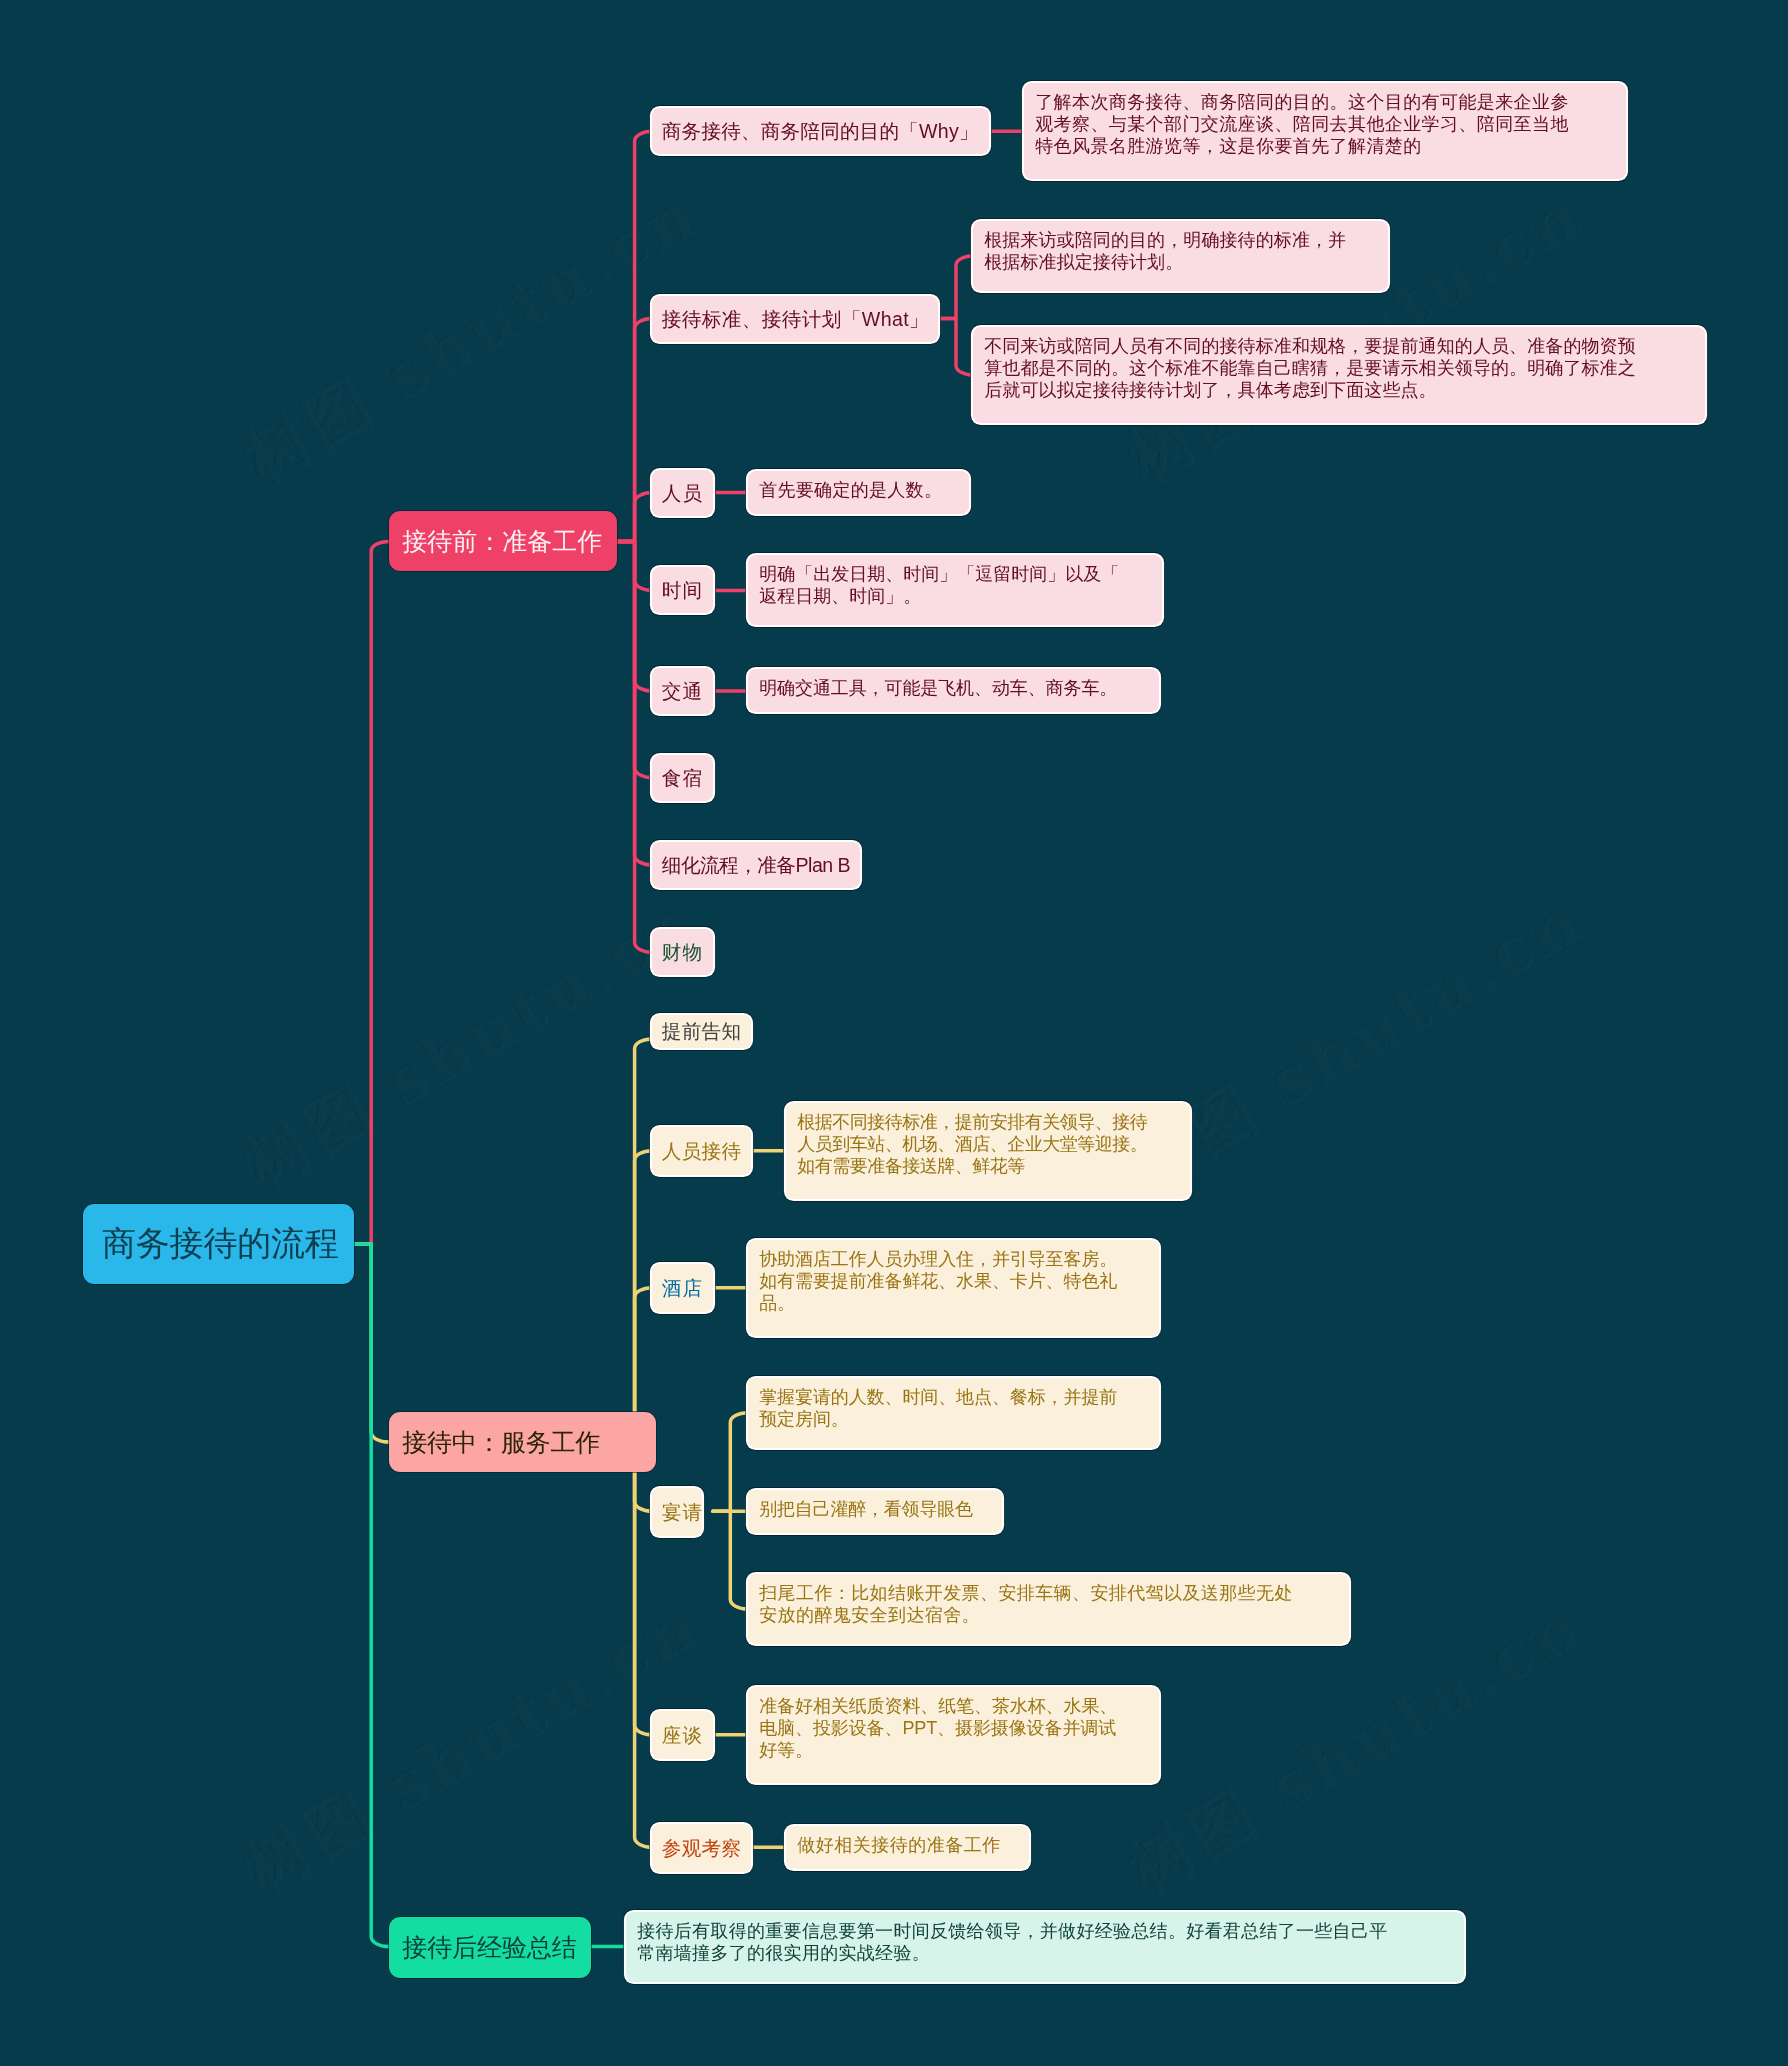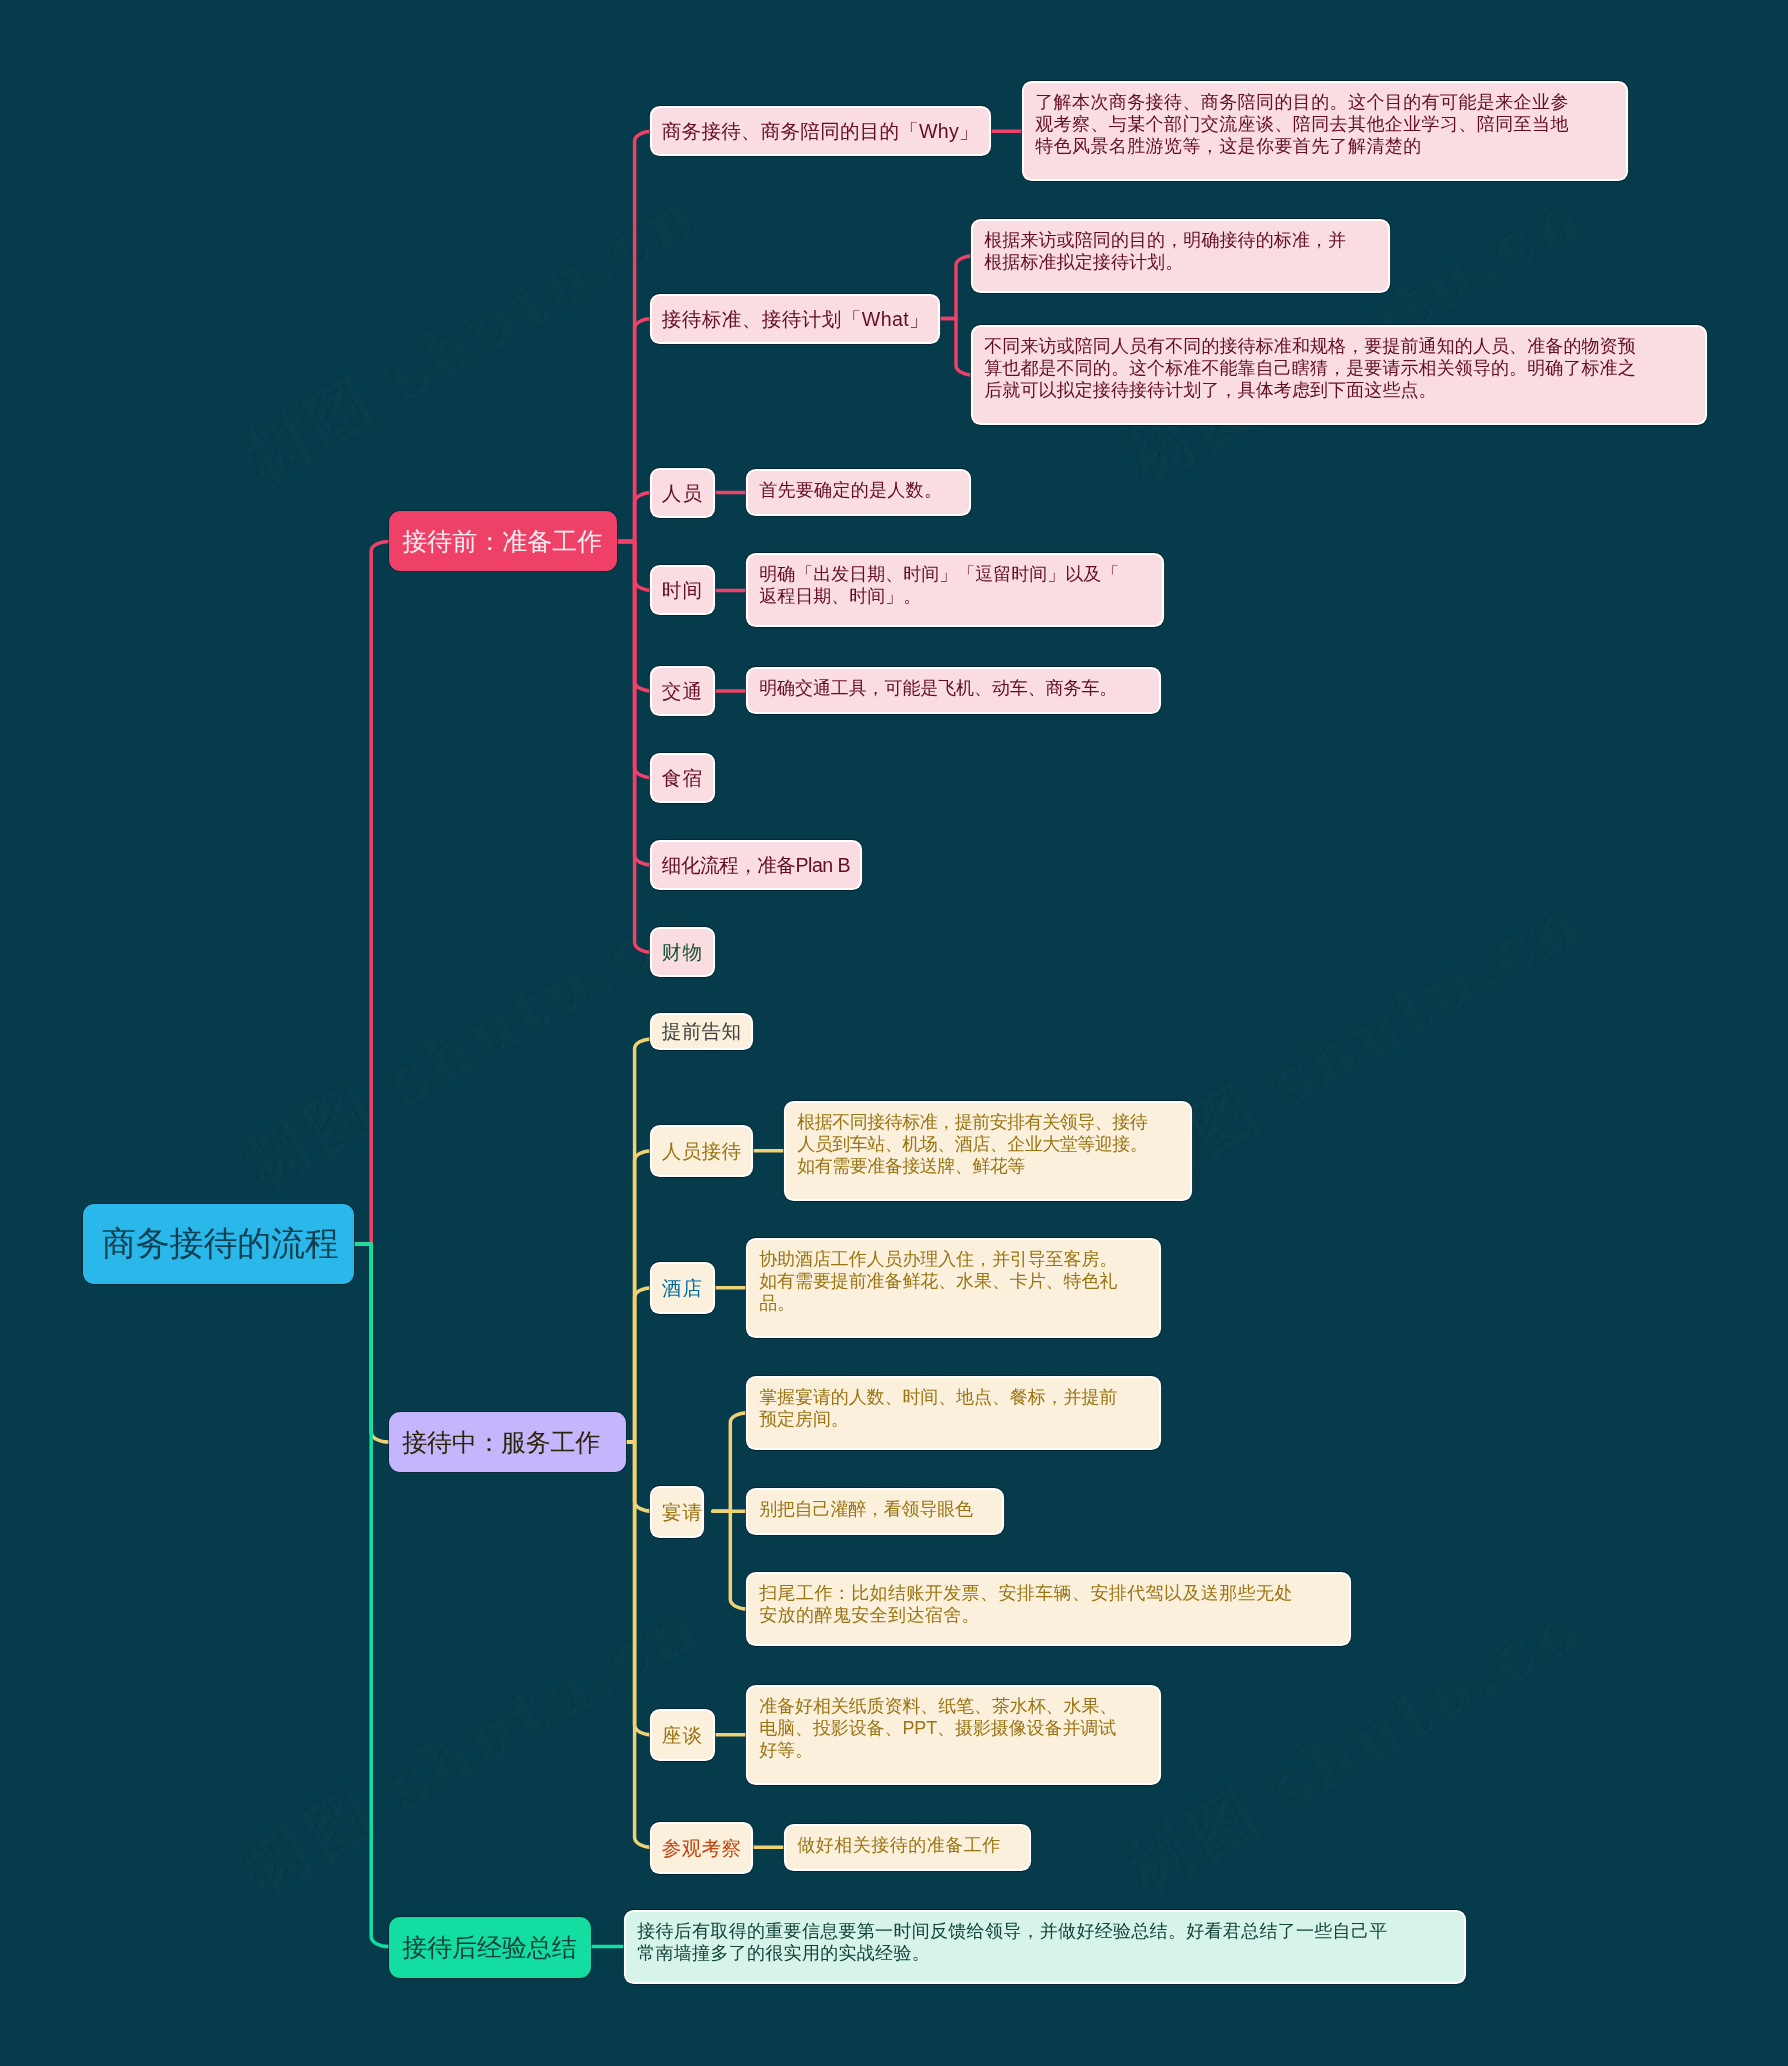--- a/index.html
+++ b/index.html
@@ -79,21 +79,21 @@
       <div class="node l2-node" style="left: 652px; top: 470px; width: 61px; height: 46px; background: rgb(250, 220, 227); color: rgb(98, 13, 32); box-shadow: rgb(255, 255, 255) 0px 0px 0px 2.1px, rgba(6, 30, 40, 0.75) 0px 0px 0px 2.9px;"><span style="letter-spacing: 1px;">人员</span></div>
       <div class="node leaf-node" style="left: 748px; top: 471px; width: 221px; height: 43px; background: rgb(250, 220, 227); color: rgb(98, 13, 32); box-shadow: rgb(255, 255, 255) 0px 0px 0px 2.1px, rgba(6, 30, 40, 0.75) 0px 0px 0px 2.9px;"><span style="letter-spacing: 0.3px;">首先要确定的是人数。</span></div>
       <div class="node l2-node" style="left: 652px; top: 567px; width: 61px; height: 46px; background: rgb(250, 220, 227); color: rgb(98, 13, 32); box-shadow: rgb(255, 255, 255) 0px 0px 0px 2.1px, rgba(6, 30, 40, 0.75) 0px 0px 0px 2.9px;"><span style="letter-spacing: 1px;">时间</span></div>
       <div class="node leaf-node" style="left: 748px; top: 555px; width: 414px; height: 70px; background: rgb(250, 220, 227); color: rgb(98, 13, 32); box-shadow: rgb(255, 255, 255) 0px 0px 0px 2.1px, rgba(6, 30, 40, 0.75) 0px 0px 0px 2.9px;"><span style="letter-spacing: 0px;">明确「出发日期、时间」「逗留时间」以及「
 返程日期、时间」。</span></div>
       <div class="node l2-node" style="left: 652px; top: 668px; width: 61px; height: 46px; background: rgb(250, 220, 227); color: rgb(98, 13, 32); box-shadow: rgb(255, 255, 255) 0px 0px 0px 2.1px, rgba(6, 30, 40, 0.75) 0px 0px 0px 2.9px;"><span style="letter-spacing: 1px;">交通</span></div>
       <div class="node leaf-node" style="left: 748px; top: 669px; width: 411px; height: 43px; background: rgb(250, 220, 227); color: rgb(98, 13, 32); box-shadow: rgb(255, 255, 255) 0px 0px 0px 2.1px, rgba(6, 30, 40, 0.75) 0px 0px 0px 2.9px;"><span style="letter-spacing: -0.1px;">明确交通工具，可能是飞机、动车、商务车。</span></div>
       <div class="node l2-node" style="left: 652px; top: 755px; width: 61px; height: 46px; background: rgb(250, 220, 227); color: rgb(98, 13, 32); box-shadow: rgb(255, 255, 255) 0px 0px 0px 2.1px, rgba(6, 30, 40, 0.75) 0px 0px 0px 2.9px;"><span style="letter-spacing: 1px;">食宿</span></div>
       <div class="node l2-node" style="left: 652px; top: 842px; width: 208px; height: 46px; background: rgb(250, 220, 227); color: rgb(98, 13, 32); box-shadow: rgb(255, 255, 255) 0px 0px 0px 2.1px, rgba(6, 30, 40, 0.75) 0px 0px 0px 2.9px;"><span style="letter-spacing: -0.5px;">细化流程，准备Plan B</span></div>
       <div class="node l2-node" style="left: 652px; top: 929px; width: 61px; height: 46px; background: rgb(250, 220, 227); color: #14532d; box-shadow: rgb(255, 255, 255) 0px 0px 0px 2.1px, rgba(6, 30, 40, 0.75) 0px 0px 0px 2.9px;"><span style="letter-spacing: 1px;">财物</span></div>
-      <div class="node branch-node" style="left: 389px; top: 1412px; width: 237px; height: 60px; background: #c4b5fd; color: rgb(43, 35, 8); box-shadow: rgba(6, 30, 40, 0.75) 0px 0px 0px 0.8px;"><span style="letter-spacing: -0.3px;">接待中：服务工作</span></div>
+      <div class="node branch-node" style="left: 389px; top: 1412px; width: 267px; height: 60px; background: #fca5a5; color: rgb(43, 35, 8); box-shadow: rgba(6, 30, 40, 0.75) 0px 0px 0px 0.8px;"><span style="letter-spacing: -0.3px;">接待中：服务工作</span></div>
       <div class="node l2-node" style="left: 652px; top: 1015px; width: 99px; height: 33px; background: rgb(250, 240, 220); color: #404040; box-shadow: rgb(255, 255, 255) 0px 0px 0px 2.1px, rgba(6, 30, 40, 0.75) 0px 0px 0px 2.9px;"><span style="letter-spacing: 0.3px;">提前告知</span></div>
       <div class="node l2-node" style="left: 652px; top: 1127px; width: 99px; height: 48px; background: rgb(250, 240, 220); color: rgb(154, 116, 19); box-shadow: rgb(255, 255, 255) 0px 0px 0px 2.1px, rgba(6, 30, 40, 0.75) 0px 0px 0px 2.9px;"><span style="letter-spacing: 0.3px;">人员接待</span></div>
       <div class="node leaf-node" style="left: 786px; top: 1103px; width: 404px; height: 96px; background: rgb(250, 240, 220); color: rgb(154, 116, 19); box-shadow: rgb(255, 255, 255) 0px 0px 0px 2.1px, rgba(6, 30, 40, 0.75) 0px 0px 0px 2.9px;"><span style="letter-spacing: -0.5px;">根据不同接待标准，提前安排有关领导、接待
 人员到车站、机场、酒店、企业大堂等迎接。
 如有需要准备接送牌、鲜花等</span></div>
       <div class="node l2-node" style="left: 652px; top: 1264px; width: 61px; height: 48px; background: rgb(250, 240, 220); color: #0369a1; box-shadow: rgb(255, 255, 255) 0px 0px 0px 2.1px, rgba(6, 30, 40, 0.75) 0px 0px 0px 2.9px;"><span style="letter-spacing: 1px;">酒店</span></div>
       <div class="node leaf-node" style="left: 748px; top: 1240px; width: 411px; height: 96px; background: rgb(250, 240, 220); color: rgb(154, 116, 19); box-shadow: rgb(255, 255, 255) 0px 0px 0px 2.1px, rgba(6, 30, 40, 0.75) 0px 0px 0px 2.9px;"><span style="letter-spacing: -0.1px;">协助酒店工作人员办理入住，并引导至客房。
 如有需要提前准备鲜花、水果、卡片、特色礼
 品。</span></div>
       <div class="node l2-node" style="left: 652px; top: 1488px; width: 50px; height: 48px; background: rgb(250, 240, 220); color: rgb(154, 116, 19); box-shadow: rgb(255, 255, 255) 0px 0px 0px 2.1px, rgba(6, 30, 40, 0.75) 0px 0px 0px 2.9px;"><span style="letter-spacing: 1px;">宴请</span></div>

